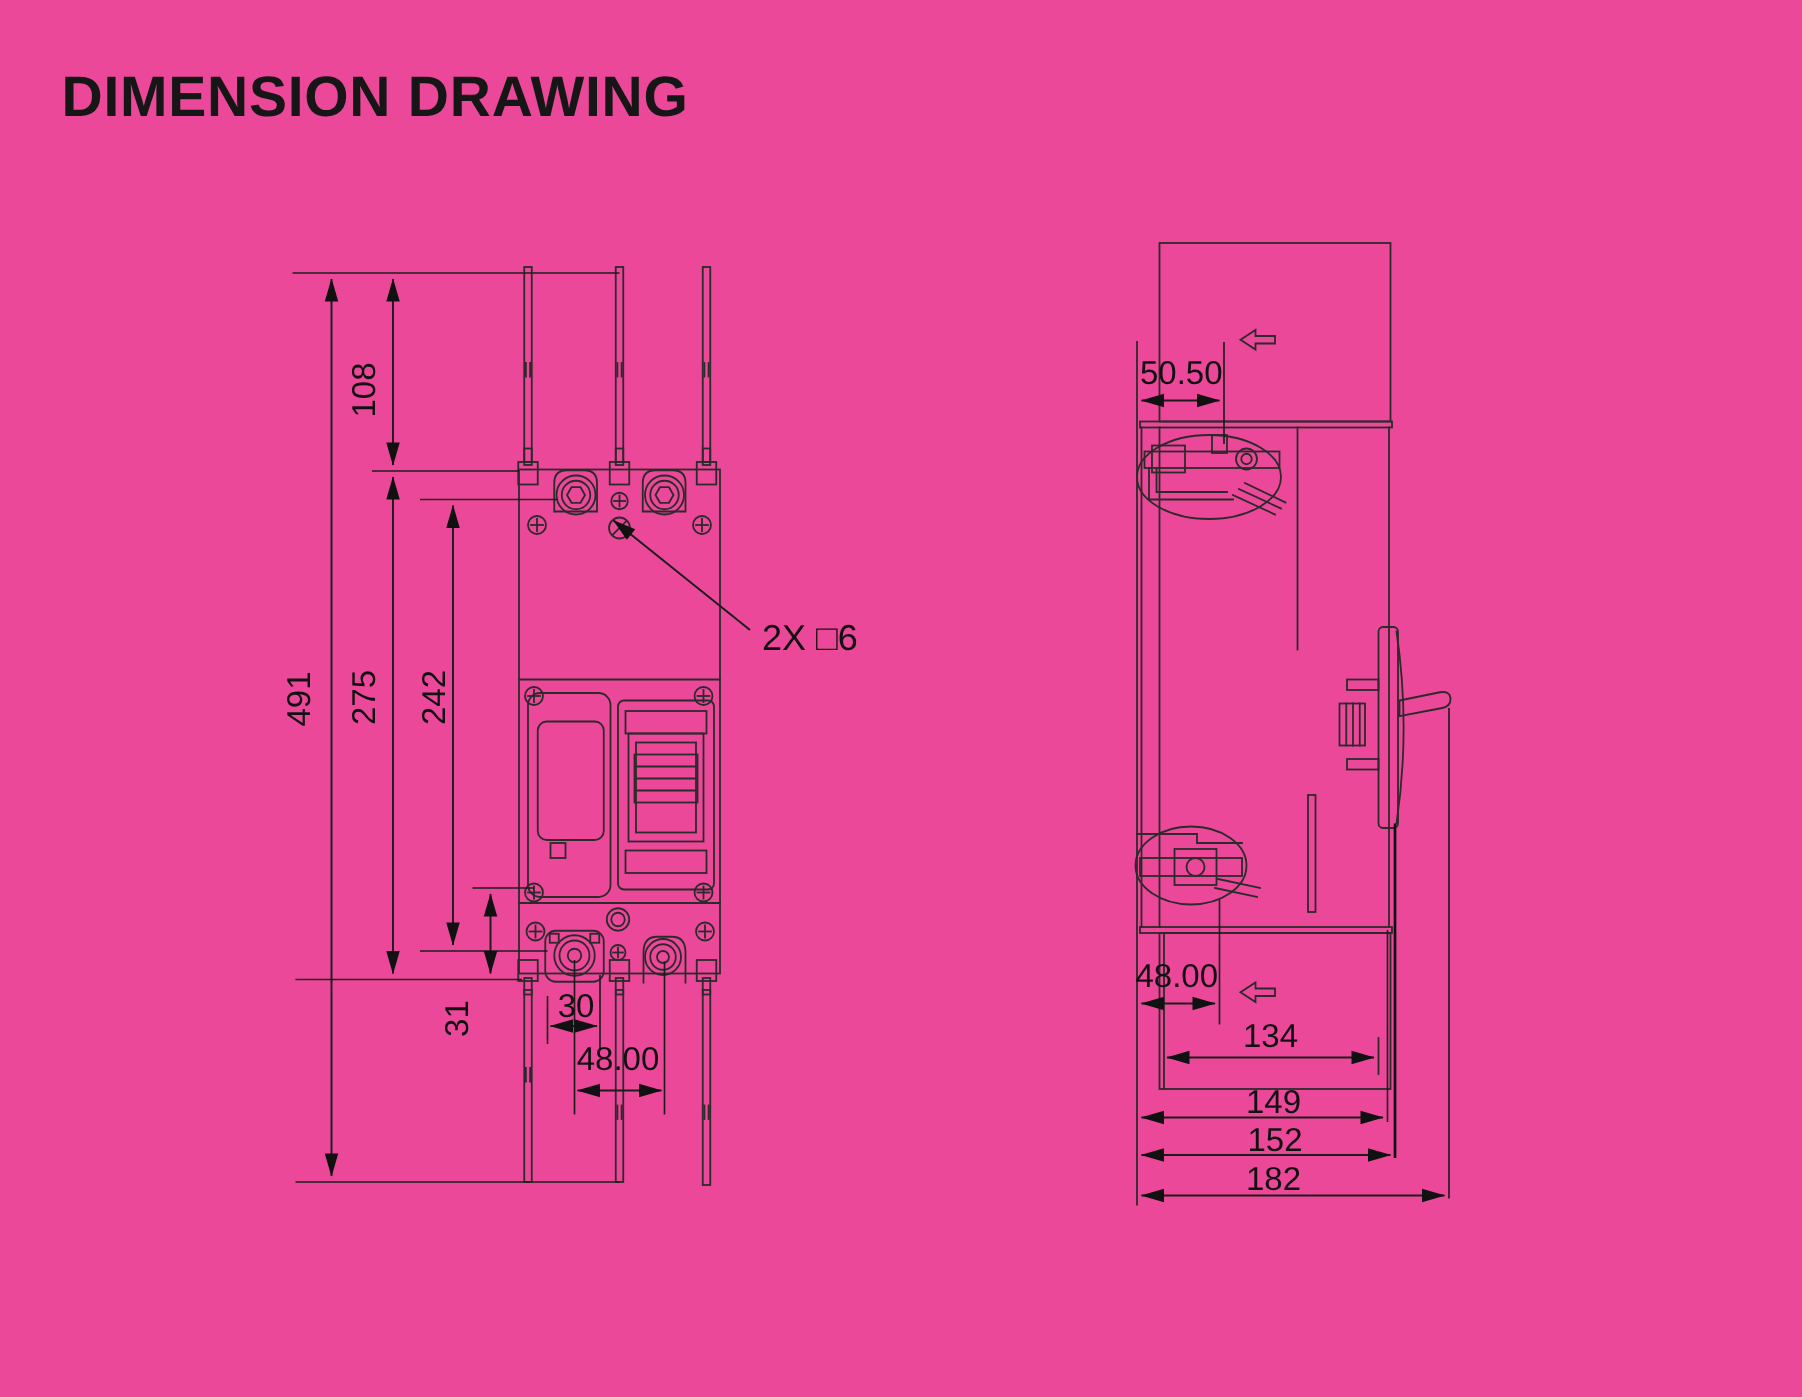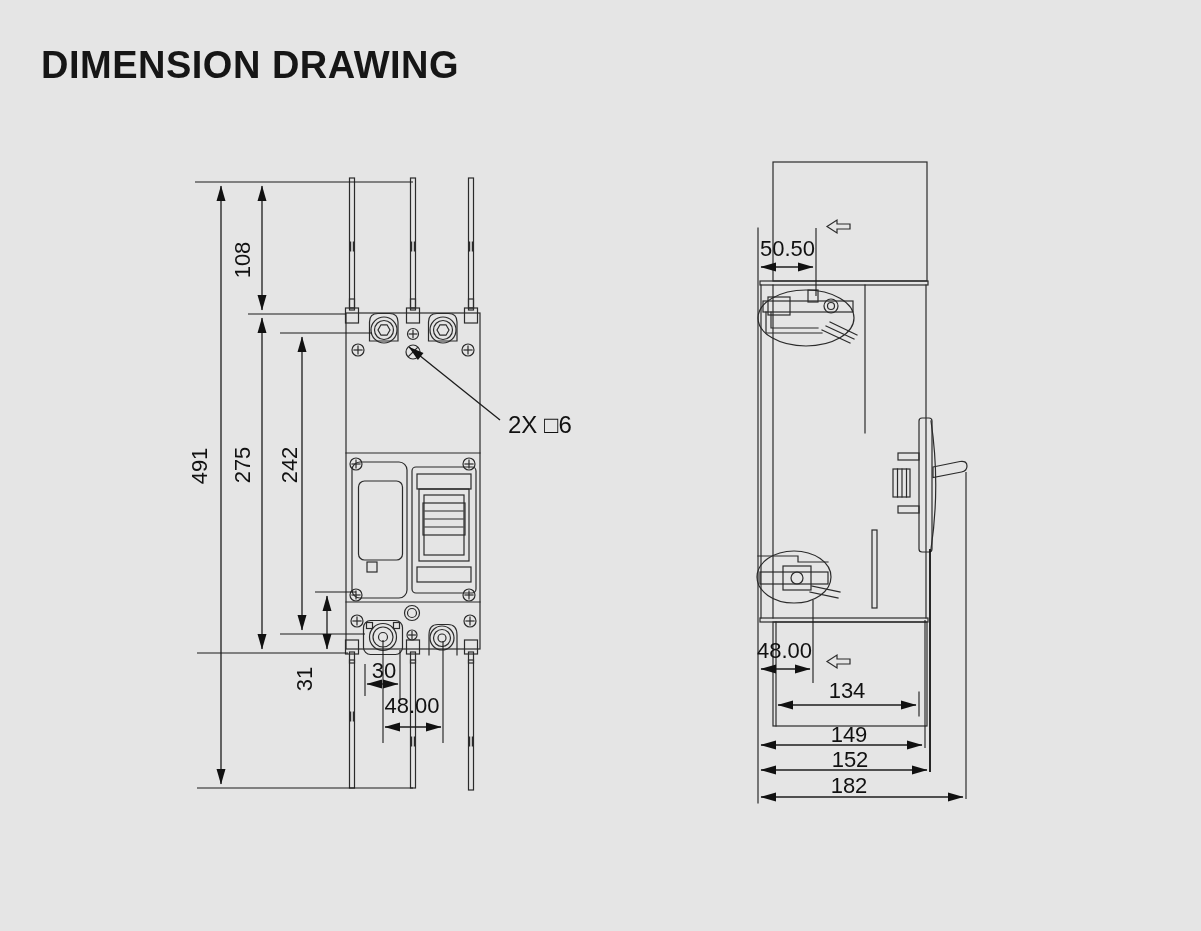--- a/index.html
+++ b/index.html
@@ -1,16 +1,16 @@
 <!DOCTYPE html>
 <html><head>
 <meta charset="utf-8">
 <style>
   html,body{margin:0;padding:0;background:#ffffff;}
-  #page{position:relative;width:1201px;height:931px;background:#e5e5e5;overflow:hidden;
+  #page{position:relative;width:1201px;height:931px;background:#ec4899;overflow:hidden;
         font-family:"Liberation Sans", sans-serif;}
   #page-title{position:absolute;left:41px;top:44px;margin:0;font-size:38px;font-weight:700;
         letter-spacing:.5px;color:#161616;font-family:"Liberation Sans",sans-serif;}
   svg{position:absolute;left:0;top:0;}
   
   .ln, .ln line, .ln path, .ln rect, .ln circle, .ln ellipse, .ln polygon{
       stroke:#2b2b2b; fill:none; stroke-width:1.2px; stroke-linecap:square;}
   .thick{stroke-width:1.8px;}
   .thin{stroke-width:0.9px;}
   .wfill{fill:#ffffff;}

